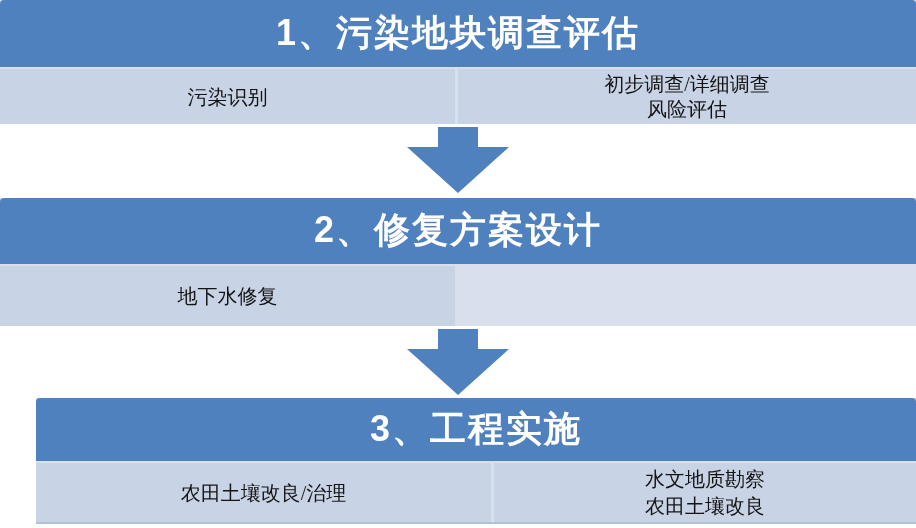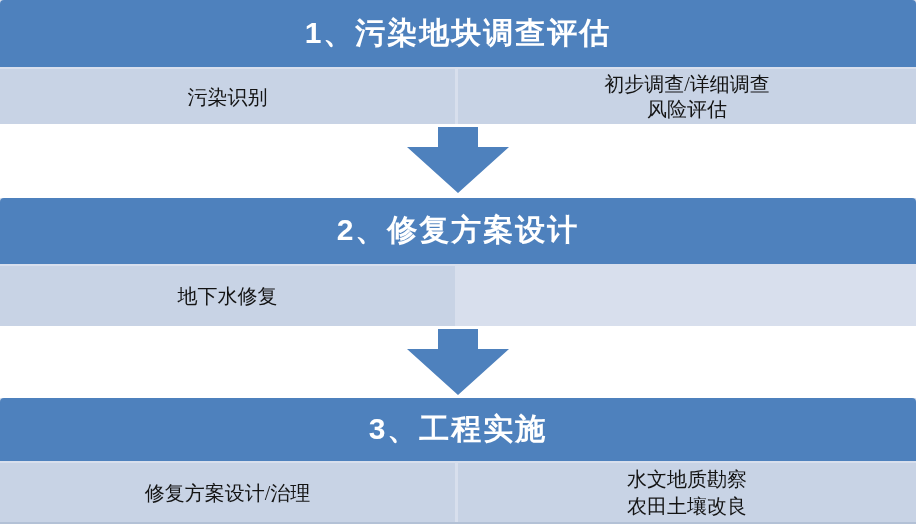--- a/index.html
+++ b/index.html
@@ -23,21 +23,21 @@
   }
   .sec-header {
     background: var(--header-bg, #4e81bd);
     border-radius: 4px 4px 0 0;
     display: flex;
     align-items: center;
     justify-content: center;
   }
   .sec-title {
     color: var(--header-text, #ffffff);
-    font-size: 30px;
+    font-size: 36px;
     font-weight: bold;
     letter-spacing: 2px;
     line-height: 1;
     padding-bottom: 2px;
   }
   .sec-cells {
     display: flex;
     column-gap: 3px;
   }
   .cell {
@@ -56,21 +56,21 @@
     line-height: 1;
     white-space: nowrap;
   }
   
   .sec1 .sec-header { height: 67px; }
   .sec1 .sec-cells  { height: 55px; }
   .sec2 .sec-header { height: 66px; justify-content: center; }
   .sec2 .sec-cells  { height: 60px; }
   .sec3 .sec-header { height: 63px; }
   .sec3 .sec-cells  { height: 59px; }
-  .sec3 { border-bottom: 2px solid #b3c1d6; }
+  .sec3 { border-bottom: 2px solid #b3c1d6; margin-left: 36px; }
   .spacer {
     display: flex;
     justify-content: center;
     align-items: flex-start;
     padding-top: 3px;
     box-sizing: border-box;
   }
   .spacer1 { height: 74px; }
   .spacer2 { height: 72px; }
   .arrow-svg { display: block; }
@@ -118,21 +118,21 @@
       <polygon points="31,0 71,0 71,20 102,20 51,66 0,20 31,20"></polygon>
     </svg>
   </div>
 
   <div class="section sec3">
     <div class="sec-header">
       <span class="sec-title">3、工程实施</span>
     </div>
     <div class="sec-cells">
       <div class="cell cell-left">
-        <span class="cell-line">修复方案设计/治理</span>
+        <span class="cell-line">农田土壤改良/治理</span>
       </div>
       <div class="cell cell-right">
         <span class="cell-line">水文地质勘察</span>
         <span class="cell-line">农田土壤改良</span>
       </div>
     </div>
   </div>
 
 </div>
 

